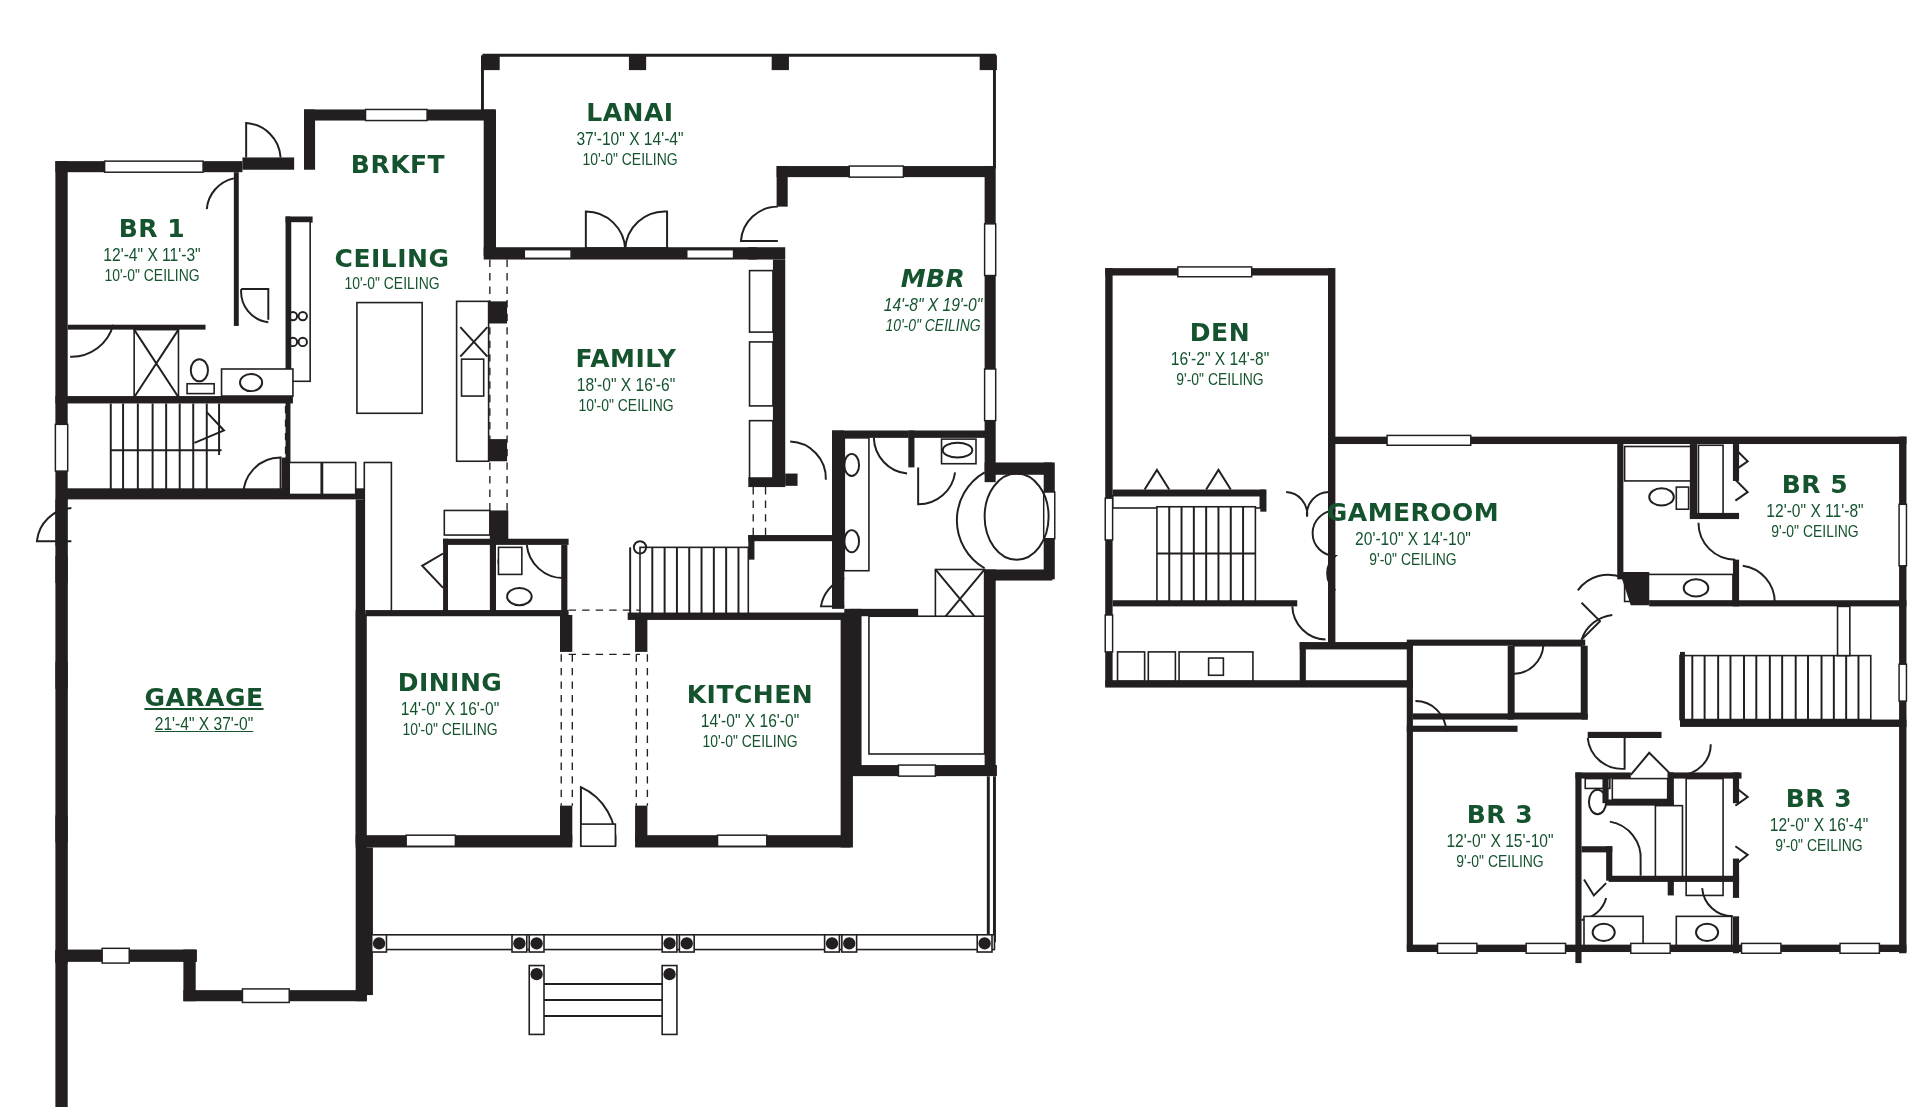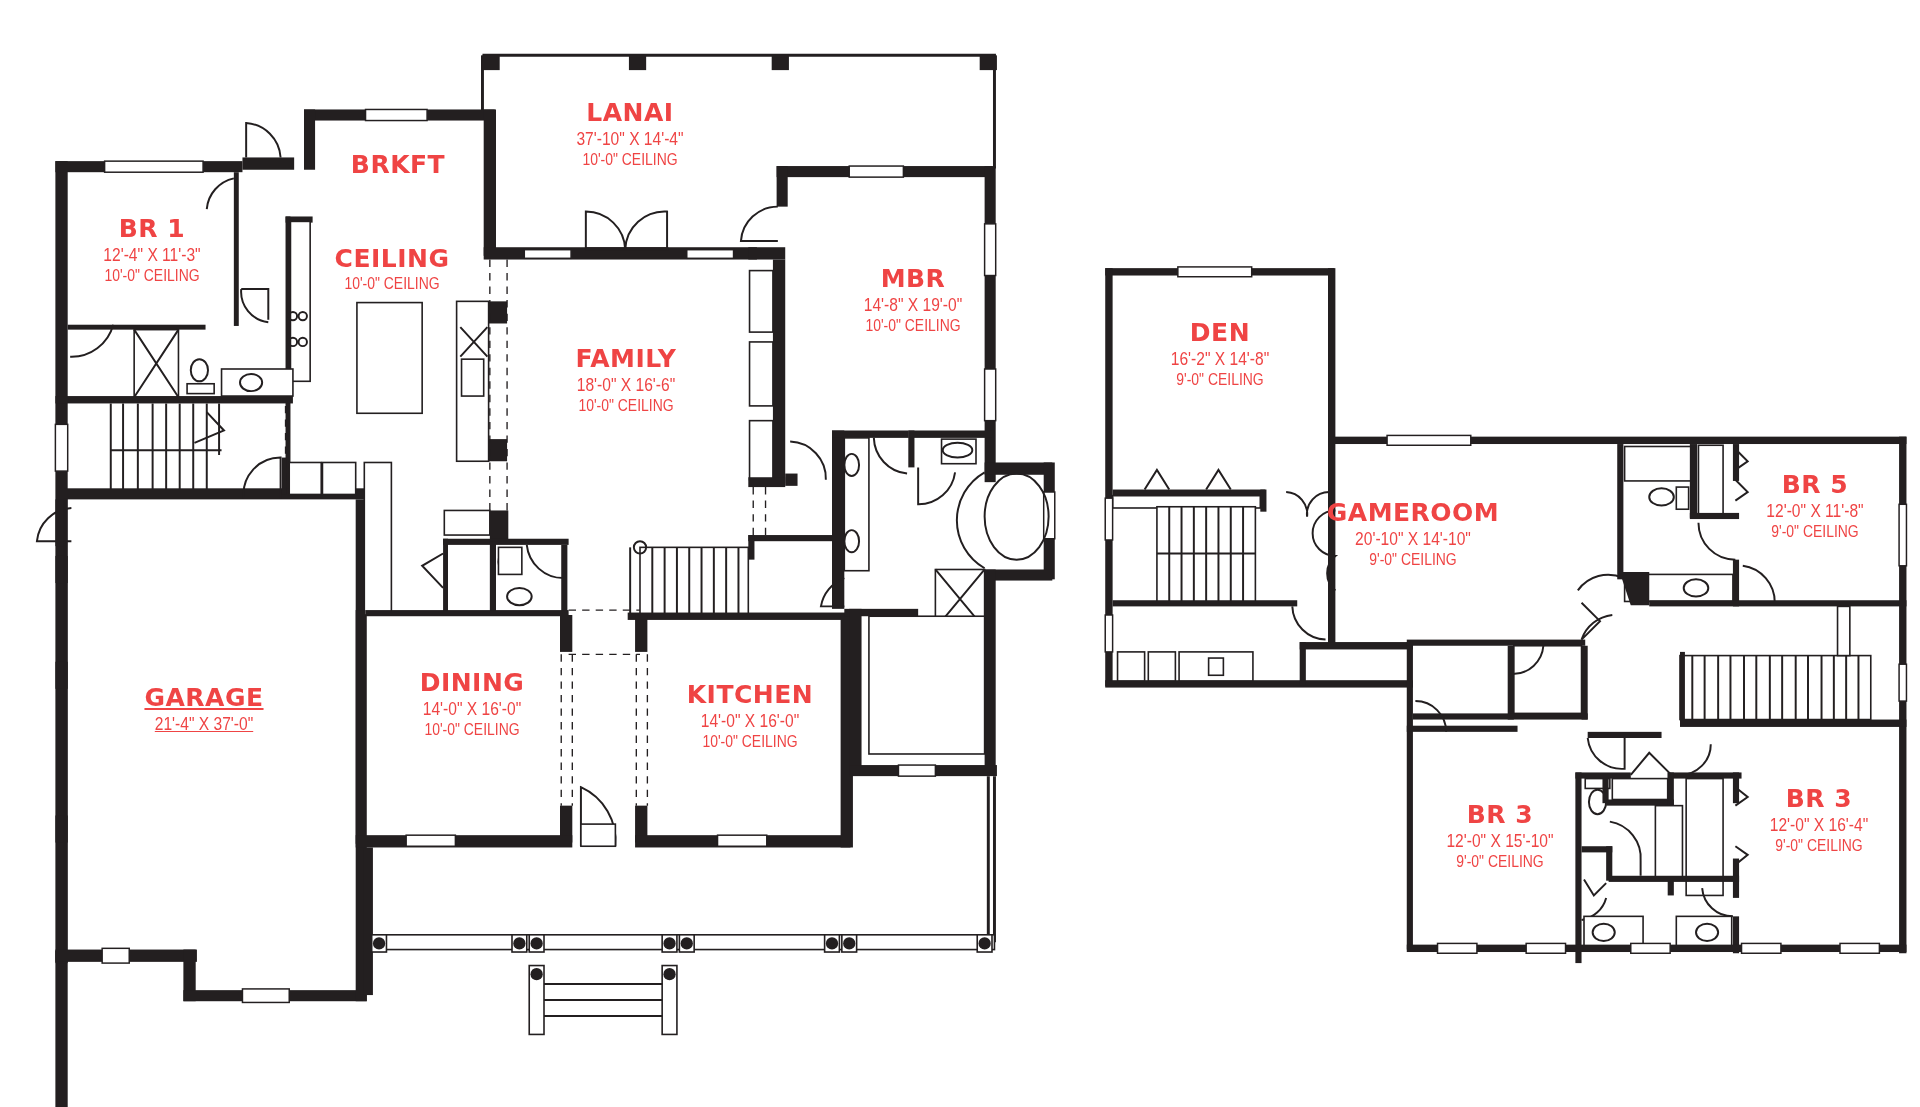--- a/index.html
+++ b/index.html
@@ -5,21 +5,21 @@
     html, body { margin: 0; padding: 0; background: #ffffff; }
     body { width: 1920px; height: 1107px; overflow: hidden; position: relative; }
     #plan { position: absolute; left: 0; top: 0; width: 1920px; height: 1107px; }
     .wall { fill: #231f20; }
     .thin { fill: none; stroke: #231f20; stroke-width: 1.6; }
     .thin2 { fill: none; stroke: #231f20; stroke-width: 2.4; }
     .dash { fill: none; stroke: #231f20; stroke-width: 1.1; stroke-dasharray: 6 5; }
     .win { fill: #ffffff; stroke: #231f20; stroke-width: 1.2; }
     .fix { fill: #ffffff; stroke: #231f20; stroke-width: 1.3; }
     .post { fill: #231f20; }
-    .lbl { position: absolute; transform: translate(-50%, 0); text-align: center; color: #ef4444; white-space: nowrap; line-height: 1.18; }
+    .lbl { position: absolute; transform: translate(-50%, 0); text-align: center; color: #14532d; white-space: nowrap; line-height: 1.18; }
     .lbl .name { font-family: "DejaVu Sans", sans-serif; font-weight: bold; font-size: 25px; letter-spacing: 0.5px; display: block; }
     .lbl .dim { font-family: "Liberation Sans Narrow", "Liberation Sans", sans-serif; font-size: 19px; display: block; transform: scaleX(0.82); }
     .lbl .ceil { font-family: "Liberation Sans", sans-serif; font-size: 17px; display: block; transform: scaleX(0.82); }
   </style>
 </head>
 <body>
 
 <svg id="plan" viewBox="0 0 1560 900" preserveAspectRatio="none" xmlns="http://www.w3.org/2000/svg">
 
   <g>
@@ -359,30 +359,30 @@
 </div>
 <div class="lbl" style="left:392px;top:244px;">
   <span class="name">CEILING</span>
   <span class="ceil">10'-0" CEILING</span>
 </div>
 <div class="lbl" style="left:626px;top:344px;">
   <span class="name">FAMILY</span>
   <span class="dim">18'-0" X 16'-6"</span>
   <span class="ceil">10'-0" CEILING</span>
 </div>
-<div class="lbl" style="left:913px;top:264px;">
+<div class="lbl" style="left:933px;top:264px;font-style:italic;">
   <span class="name">MBR</span>
   <span class="dim">14'-8" X 19'-0"</span>
   <span class="ceil">10'-0" CEILING</span>
 </div>
 <div class="lbl" style="left:204px;top:683px;text-decoration:underline;">
   <span class="name">GARAGE</span>
   <span class="dim">21'-4" X 37'-0"</span>
 </div>
-<div class="lbl" style="left:450px;top:668px;margin-left:22px;">
+<div class="lbl" style="left:450px;top:668px;">
   <span class="name">DINING</span>
   <span class="dim">14'-0" X 16'-0"</span>
   <span class="ceil">10'-0" CEILING</span>
 </div>
 <div class="lbl" style="left:750px;top:680px;">
   <span class="name">KITCHEN</span>
   <span class="dim">14'-0" X 16'-0"</span>
   <span class="ceil">10'-0" CEILING</span>
 </div>
 <div class="lbl" style="left:1220px;top:318px;">

